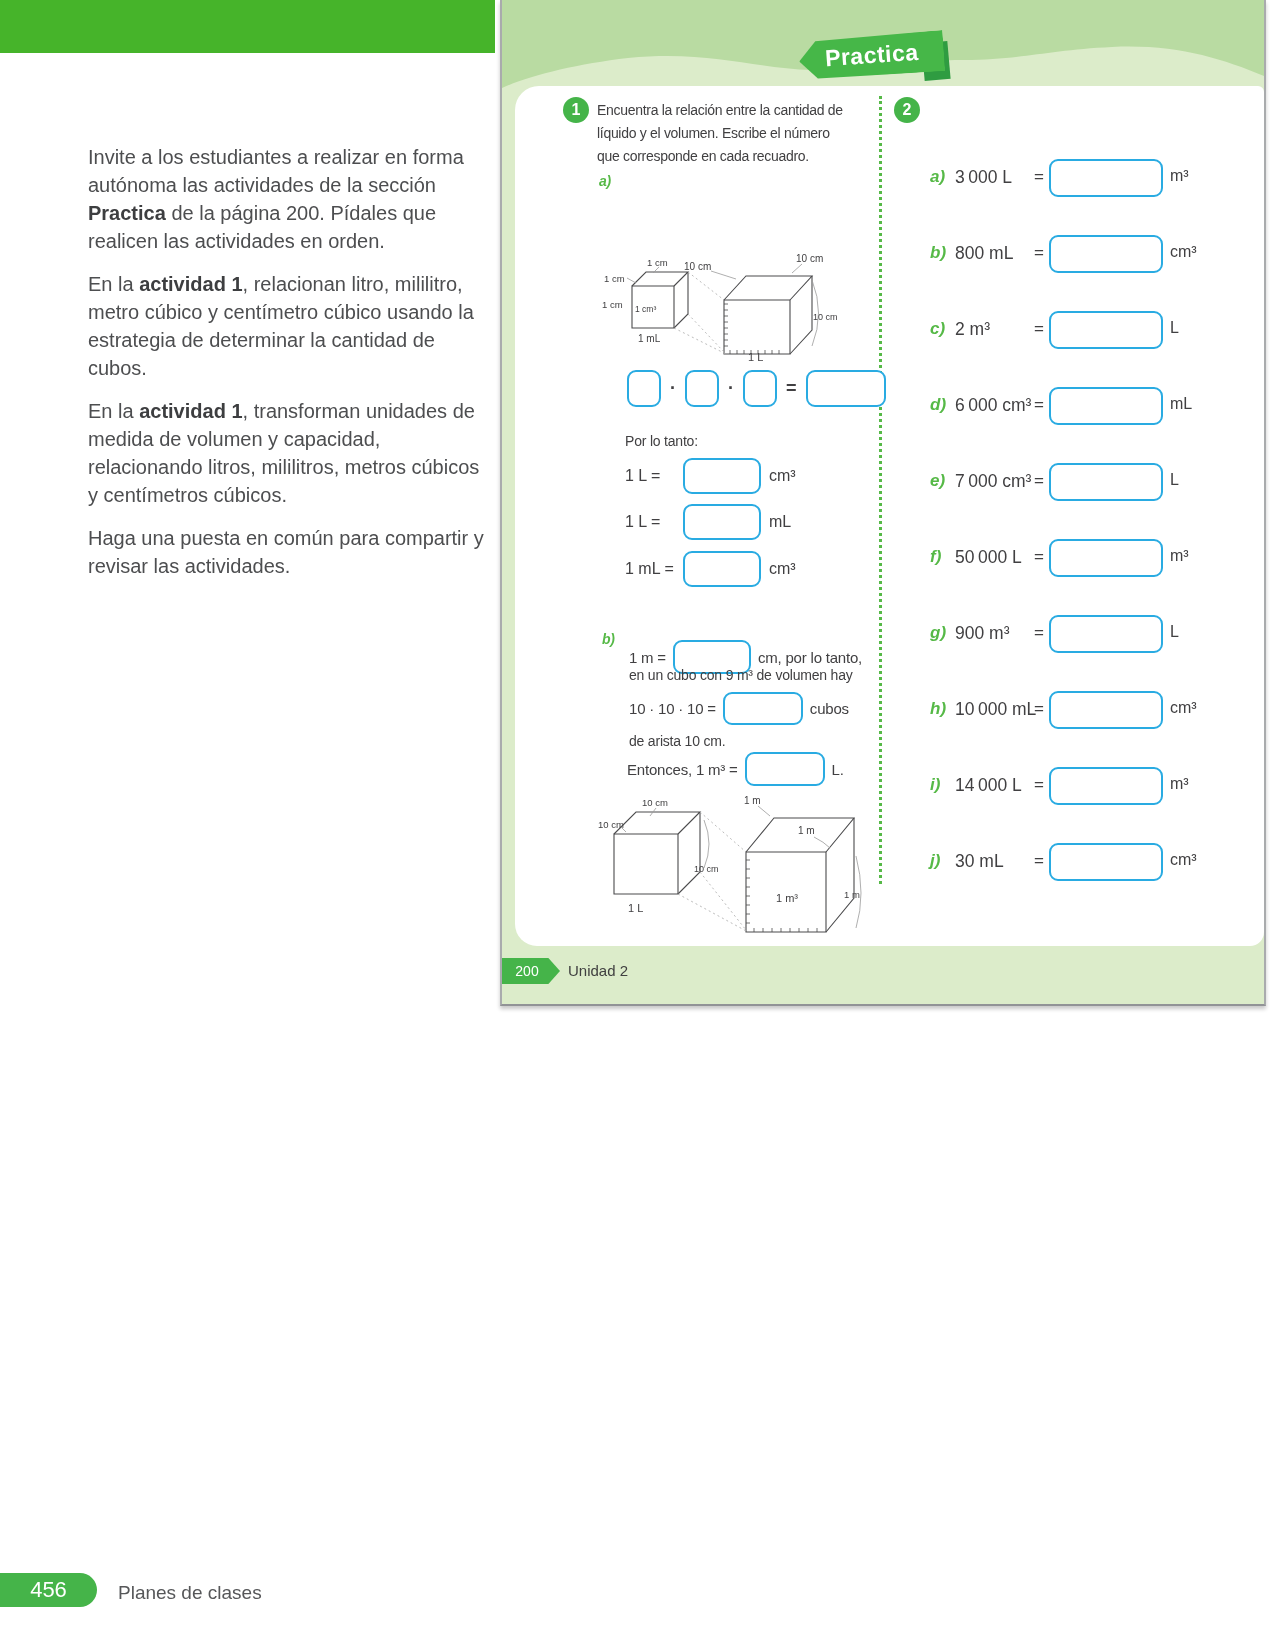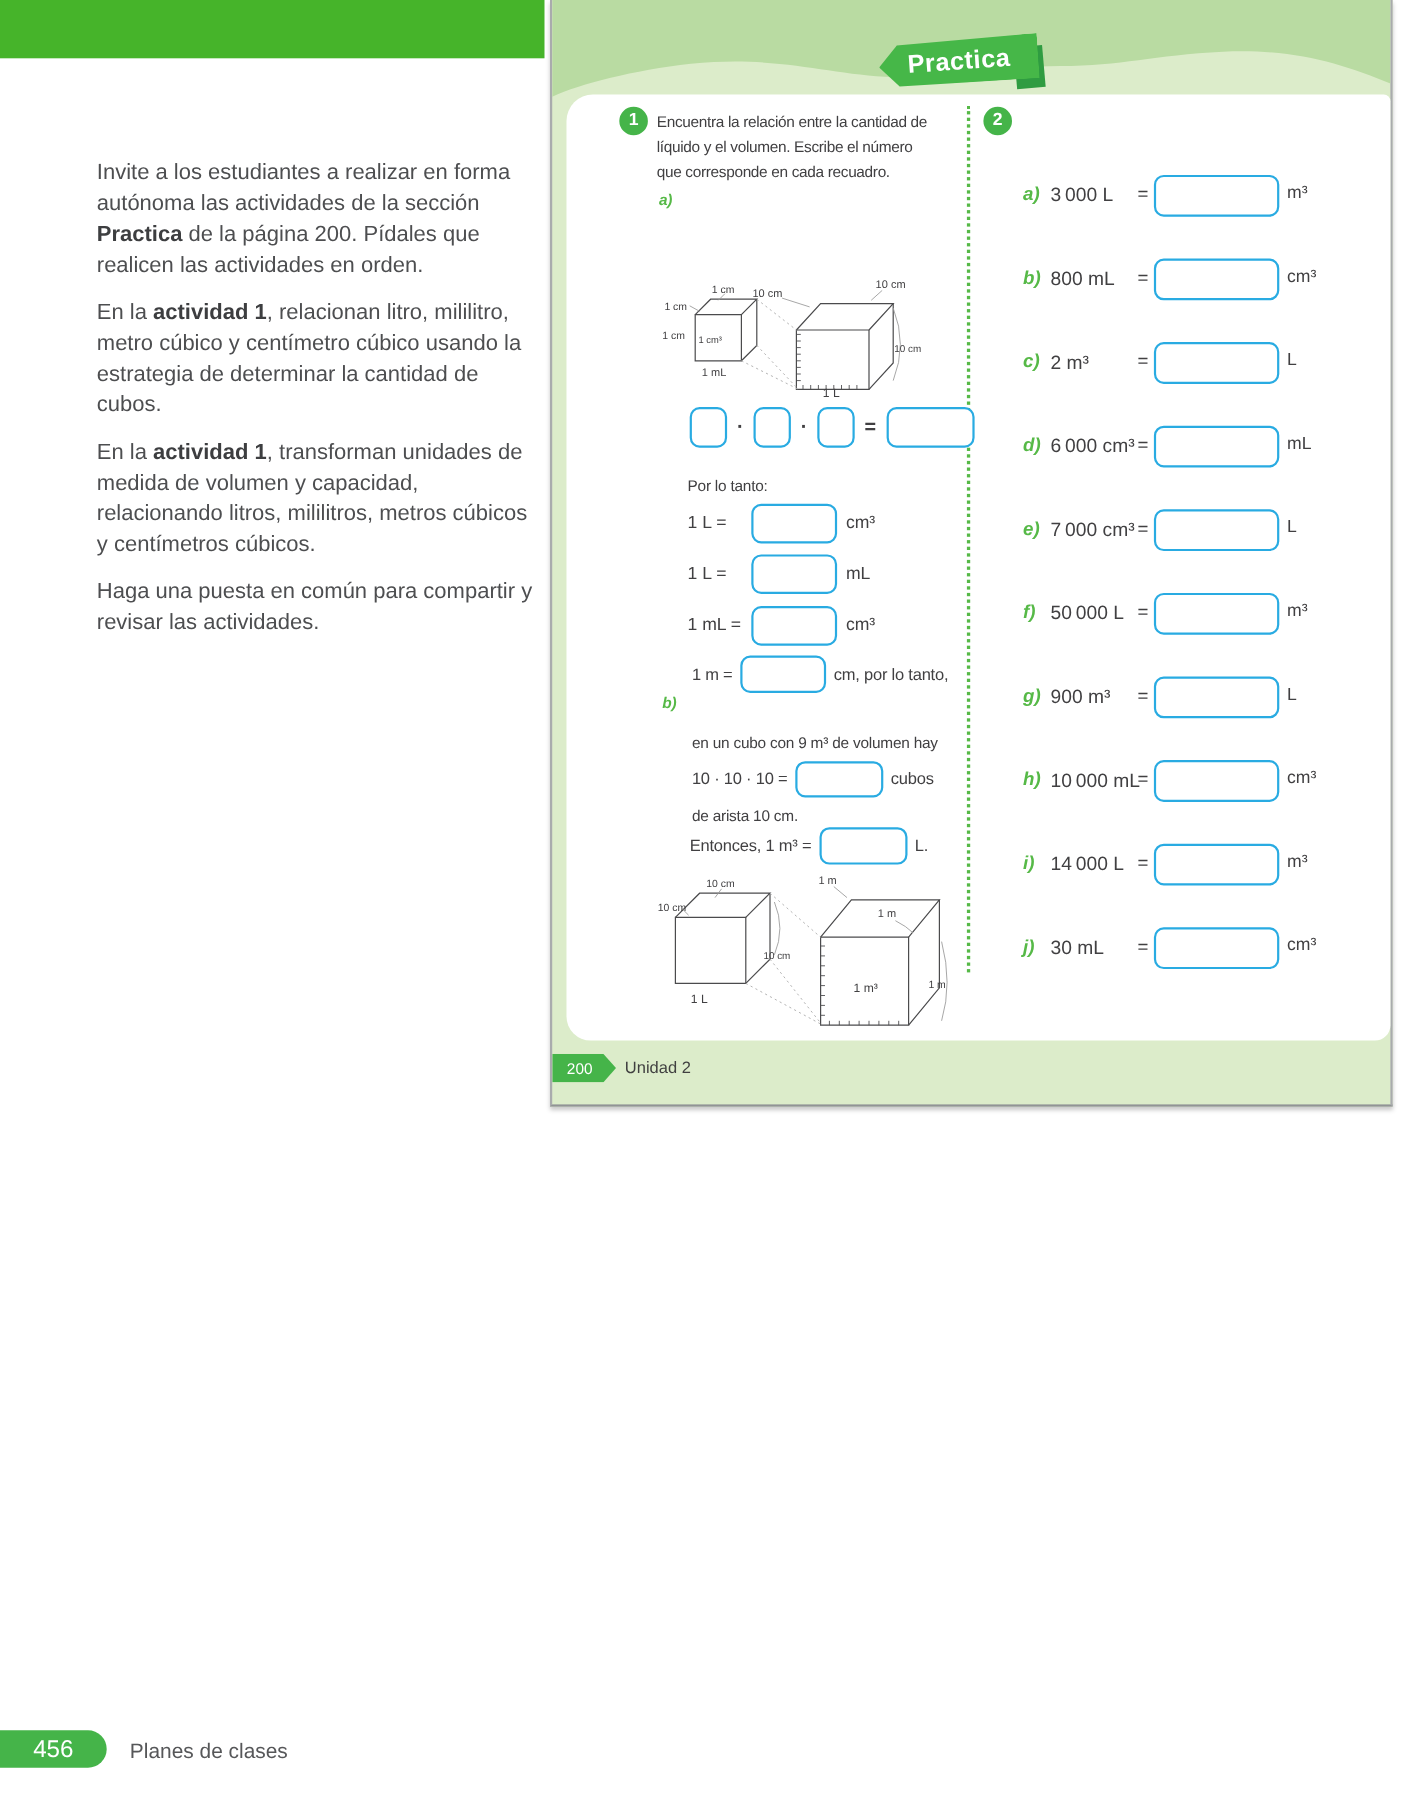--- a/index.html
+++ b/index.html
@@ -153,21 +153,21 @@
       <span class="bx" style="width:78px;height:36px;"></span>
       <span>mL</span>
     </div>
     <div class="convrow" style="top:551px;">
       <span class="lhs">1 mL =</span>
       <span class="bx" style="width:78px;height:36px;"></span>
       <span>cm³</span>
     </div>
 
     <div class="abs pt lab" style="left:100px;top:628px;">b)</div>
-    <div class="brow" style="left:127px;top:596px;">
+    <div class="brow" style="left:127px;top:640px;">
       <span>1 m =</span>
       <span class="bx" style="width:78px;height:34px;"></span>
       <span>cm, por lo tanto,</span>
     </div>
     <div class="abs pt" style="left:127px;top:664px;">en un cubo con 9 m³ de volumen hay</div>
     <div class="brow" style="left:127px;top:692px;">
       <span>10 · 10 · 10 =</span>
       <span class="bx" style="width:80px;height:33px;"></span>
       <span>cubos</span>
     </div>

